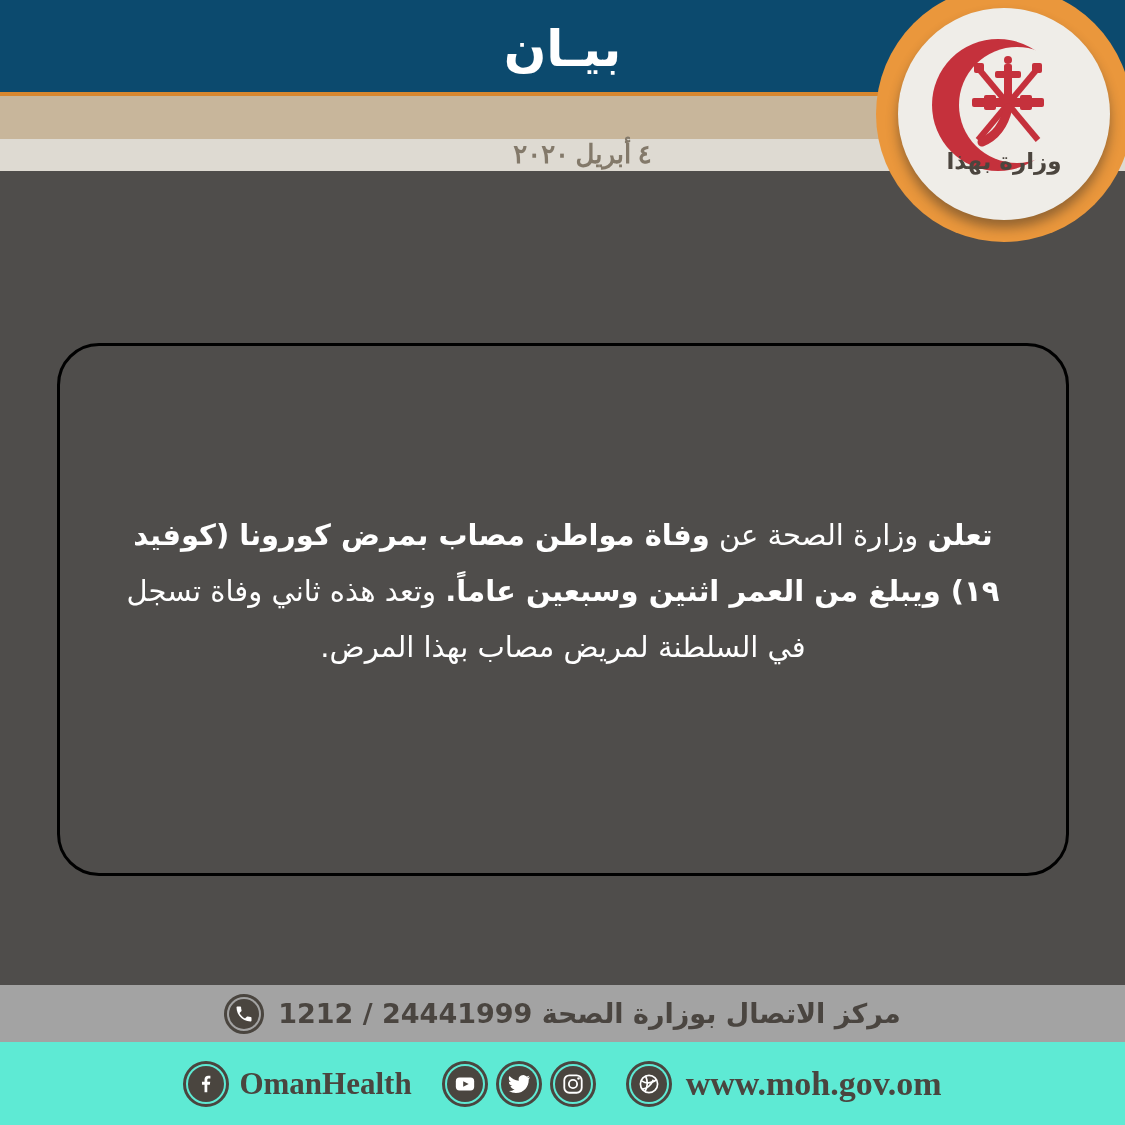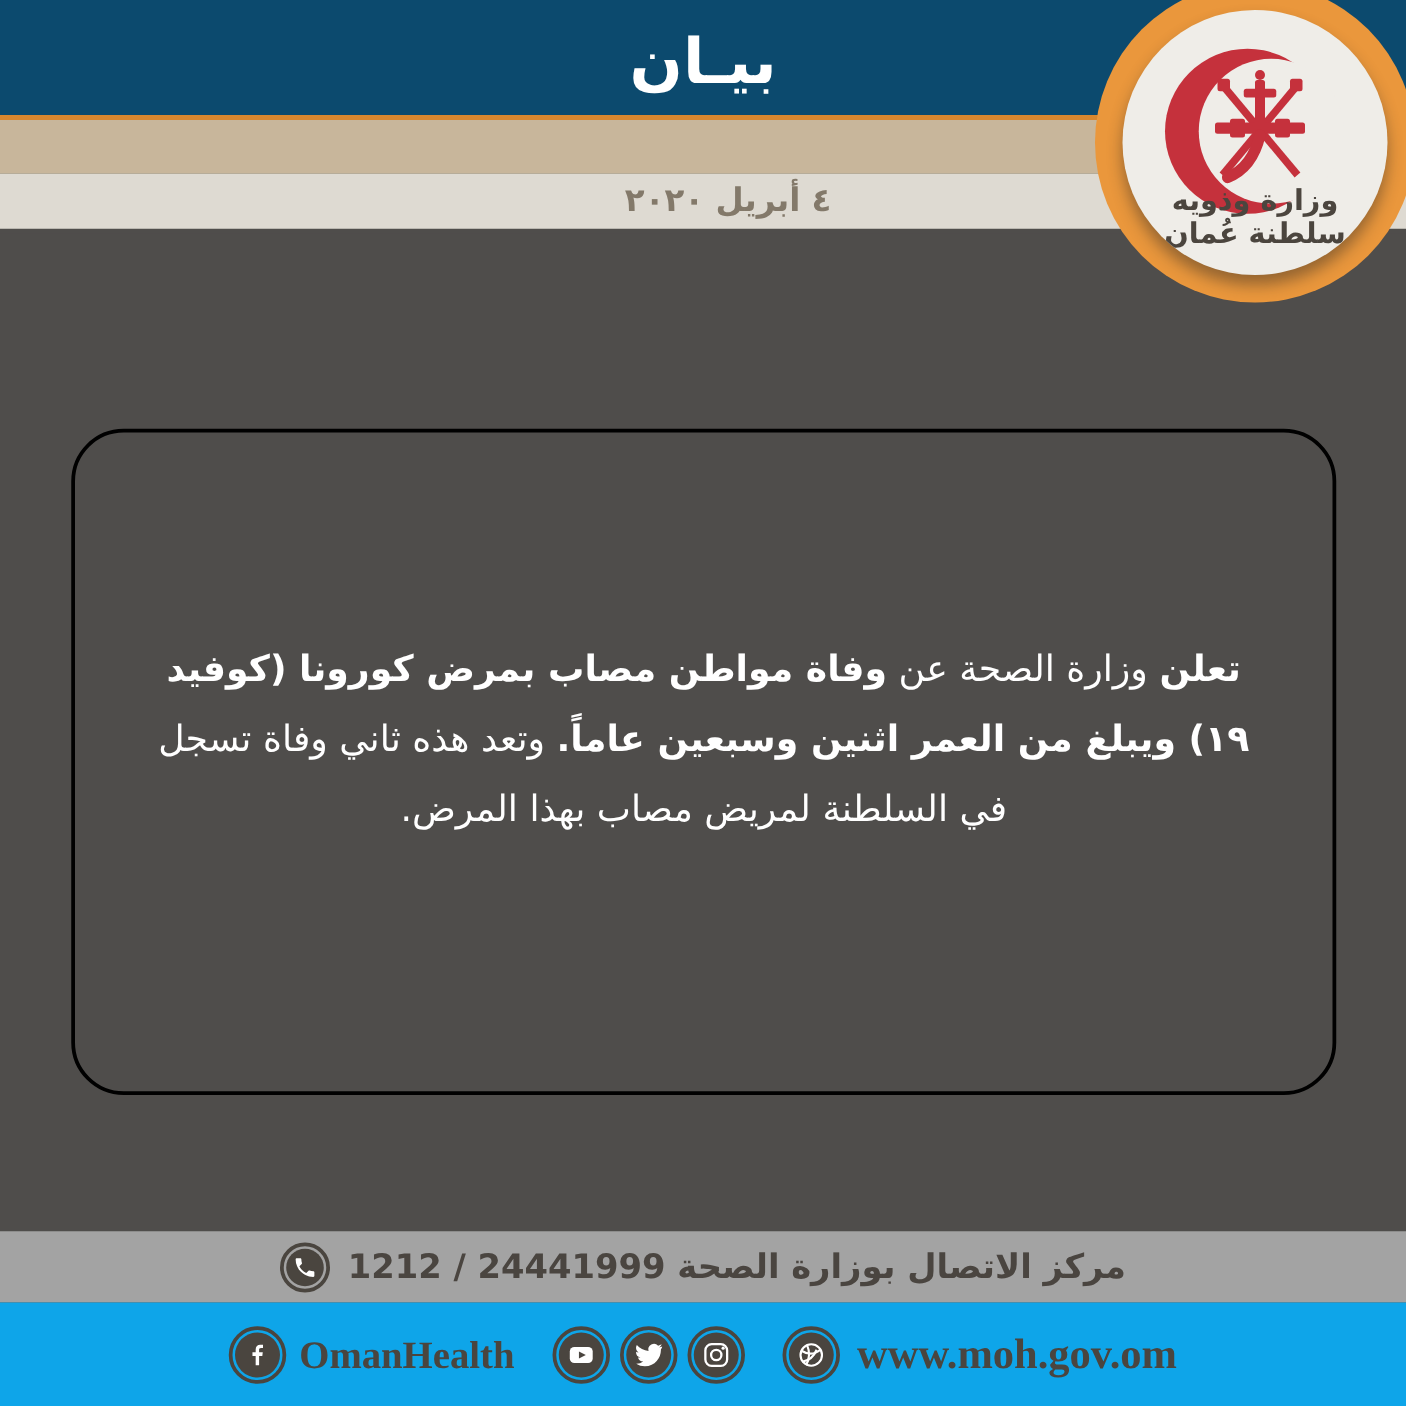--- a/index.html
+++ b/index.html
@@ -16,23 +16,23 @@
   }
   .header-title{
     color:#FFFFFF;font-size:50px;font-weight:bold;line-height:1;
     padding-top:6px;
   }
   .band-tan{
     position:absolute;left:0;top:96px;width:1125px;height:43px;
     background:#C8B69B;
   }
   .band-light{
-    position:absolute;left:0;top:139px;width:1125px;height:44px;
+    position:absolute;left:0;top:139px;width:1125px;height:32px;
     background:#DEDAD2;
-    display:flex;align-items:center;justify-content:center;
+    display:flex;justify-content:center;font-family:Liberation Serif, serif;
   }
   .date-text{
     color:#83796A;font-size:26px;font-weight:bold;direction:rtl;
     padding-left:40px;
   }
   
   .body-dark{
     position:absolute;left:0;top:187px;width:1125px;height:798px;
     background:#4F4D4B;
   }
@@ -75,21 +75,21 @@
     position:absolute;left:0;top:985px;width:1125px;height:57px;
     background:#a3a3a3;
     display:flex;align-items:center;justify-content:center;
   }
   .contact-inner{display:flex;align-items:center;direction:rtl;gap:14px;}
   .contact-text{
     color:#4A4540;font-size:27px;font-weight:bold;direction:rtl;
   }
   .social-bar{
     position:absolute;left:0;top:1042px;width:1125px;height:83px;
-    background:#0ea5e9;
+    background:#5eead4;
     display:flex;align-items:center;justify-content:center;
   }
   
   .badge{
     width:40px;height:40px;border-radius:50%;
     border:3px solid #4A453F;
     display:flex;align-items:center;justify-content:center;
     flex:0 0 auto;
   }
   .badge .disc{
@@ -142,22 +142,21 @@
         <rect x="122" y="87" width="12" height="15" rx="2" stroke="none"></rect>
 
         <rect x="106" y="56" width="8" height="42" rx="2" stroke="none"></rect>
         <rect x="97" y="63" width="26" height="7" rx="2" stroke="none"></rect>
         <circle cx="110" cy="52" r="4" stroke="none"></circle>
 
         <path d="M110 100 Q104 126 84 134" stroke-width="9" fill="none" stroke-linecap="round"></path>
       </g>
     </svg>
     <div class="logo-text">
-      <div>وزارة وذويه</div>
-      <div>سلطنة عُمان</div>
+      <div>وزارة بهذا</div>
     </div>
   </div>
 </div>
 
 <div class="contact-strip">
   <div class="contact-inner">
     <span class="contact-text">مركز الاتصال بوزارة الصحة 24441999 / 1212</span>
     <span class="badge small">
       <span class="disc">
         <svg width="20" height="20" viewBox="0 0 24 24">

